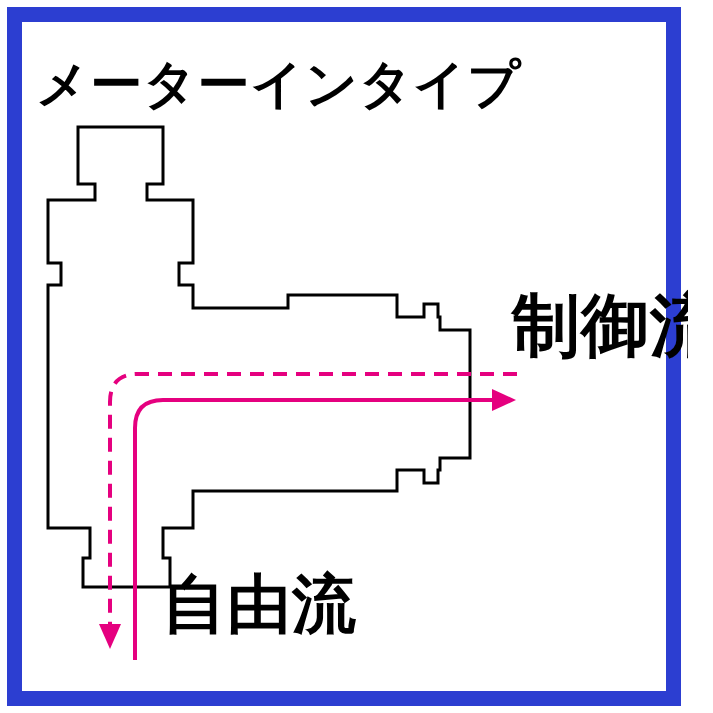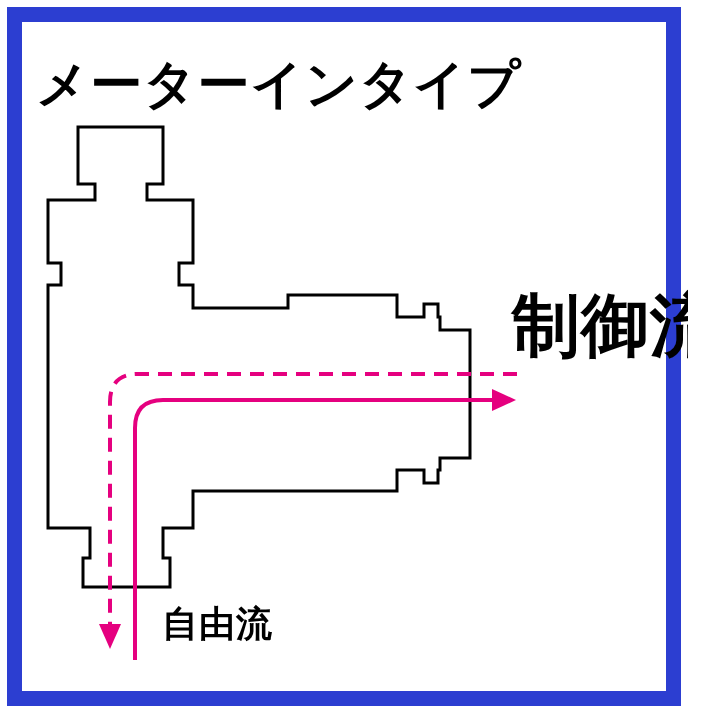--- a/index.html
+++ b/index.html
@@ -42,22 +42,22 @@
     top: 58px;
     font-size: 52px;
   }
   .controlled-flow-label {
     left: 512px;
     top: 292px;
     font-size: 68px;
   }
   .free-flow-label {
     left: 162px;
-    top: 606px;
-    font-size: 36px;
+    top: 572px;
+    font-size: 64px;
   }
 </style>
 </head>
 <body>
 
 <div class="canvas">
 
   <div class="frame"></div>
 
   <svg class="diagram-svg" viewBox="0 0 713 713">

